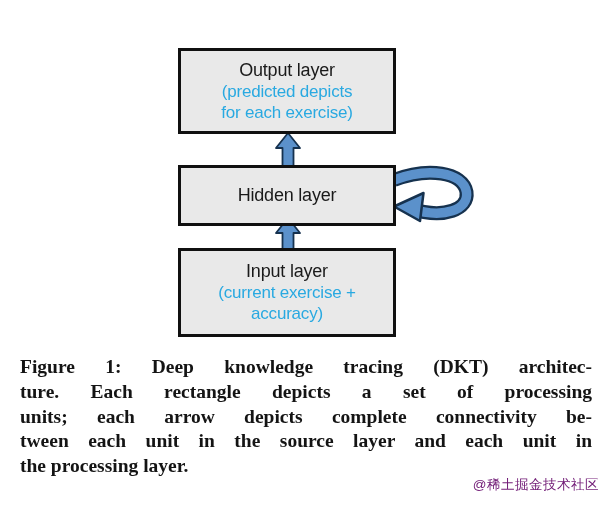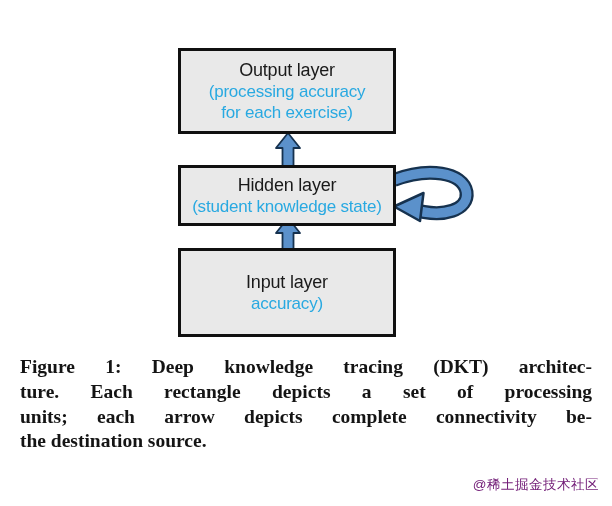--- a/index.html
+++ b/index.html
@@ -68,36 +68,37 @@
       <polygon points="394,206.5 423.5,193 420,221" fill="#5b91cb" stroke="#16324f" stroke-width="2.5" stroke-linejoin="round"></polygon>
     </g>
 
     <polygon points="288,133 300,148 293.5,148 293.5,167 282.5,167 282.5,148 276,148" fill="#5b91cb" stroke="#16324f" stroke-width="1.8" stroke-linejoin="round"></polygon>
 
     <polygon points="288,218 300,233 293.5,233 293.5,250 282.5,250 282.5,233 276,233" fill="#5b91cb" stroke="#16324f" stroke-width="1.8" stroke-linejoin="round"></polygon>
   </svg>
 
   <div class="layer-box" id="output-box">
     <div class="box-title">Output layer</div>
-    <div class="box-sub">(processing accuracy</div>
+    <div class="box-sub">(predicted depicts</div>
     <div class="box-sub">for each exercise)</div>
   </div>
 
   <div class="layer-box" id="hidden-box">
     <div class="box-title">Hidden layer</div>
-    <div class="box-sub">(student knowledge state)</div>
   </div>
 
   <div class="layer-box" id="input-box">
     <div class="box-title">Input layer</div>
+    <div class="box-sub">(current exercise +</div>
     <div class="box-sub">accuracy)</div>
   </div>
 
 </div>
 
 <div class="caption">
   <div class="caption-line">Figure 1: Deep knowledge tracing (DKT) architec-</div>
   <div class="caption-line">ture. Each rectangle depicts a set of processing</div>
   <div class="caption-line">units; each arrow depicts complete connectivity be-</div>
-  <div class="caption-line last">the destination source.</div>
+  <div class="caption-line">tween each unit in the source layer and each unit in</div>
+  <div class="caption-line last">the processing layer.</div>
 </div>
 
 <div class="watermark">@稀土掘金技术社区</div>
 
 </body></html>

